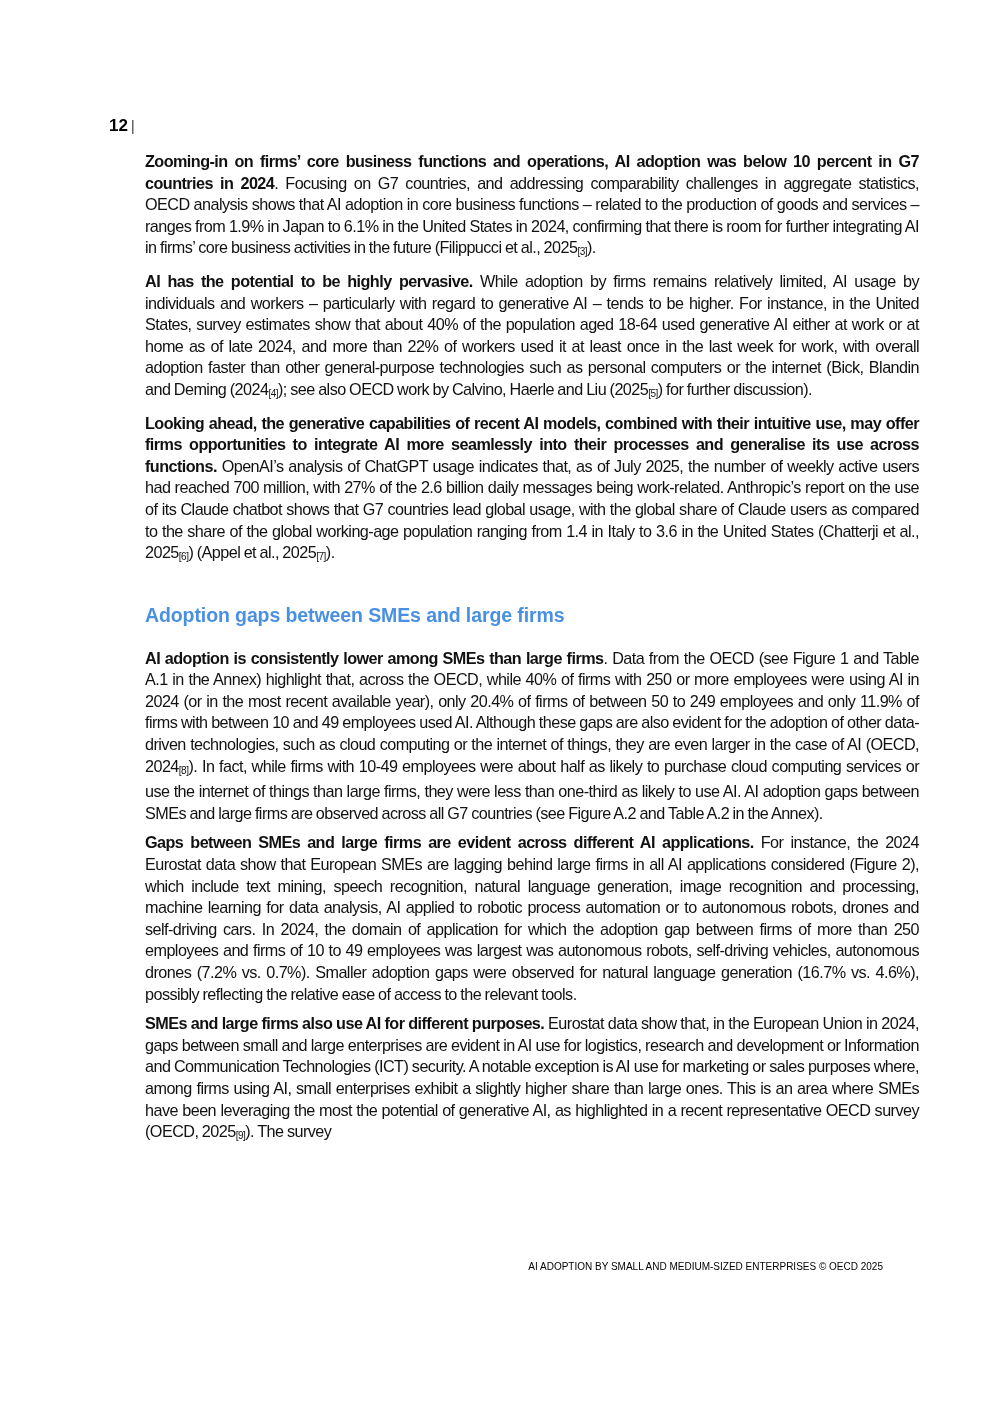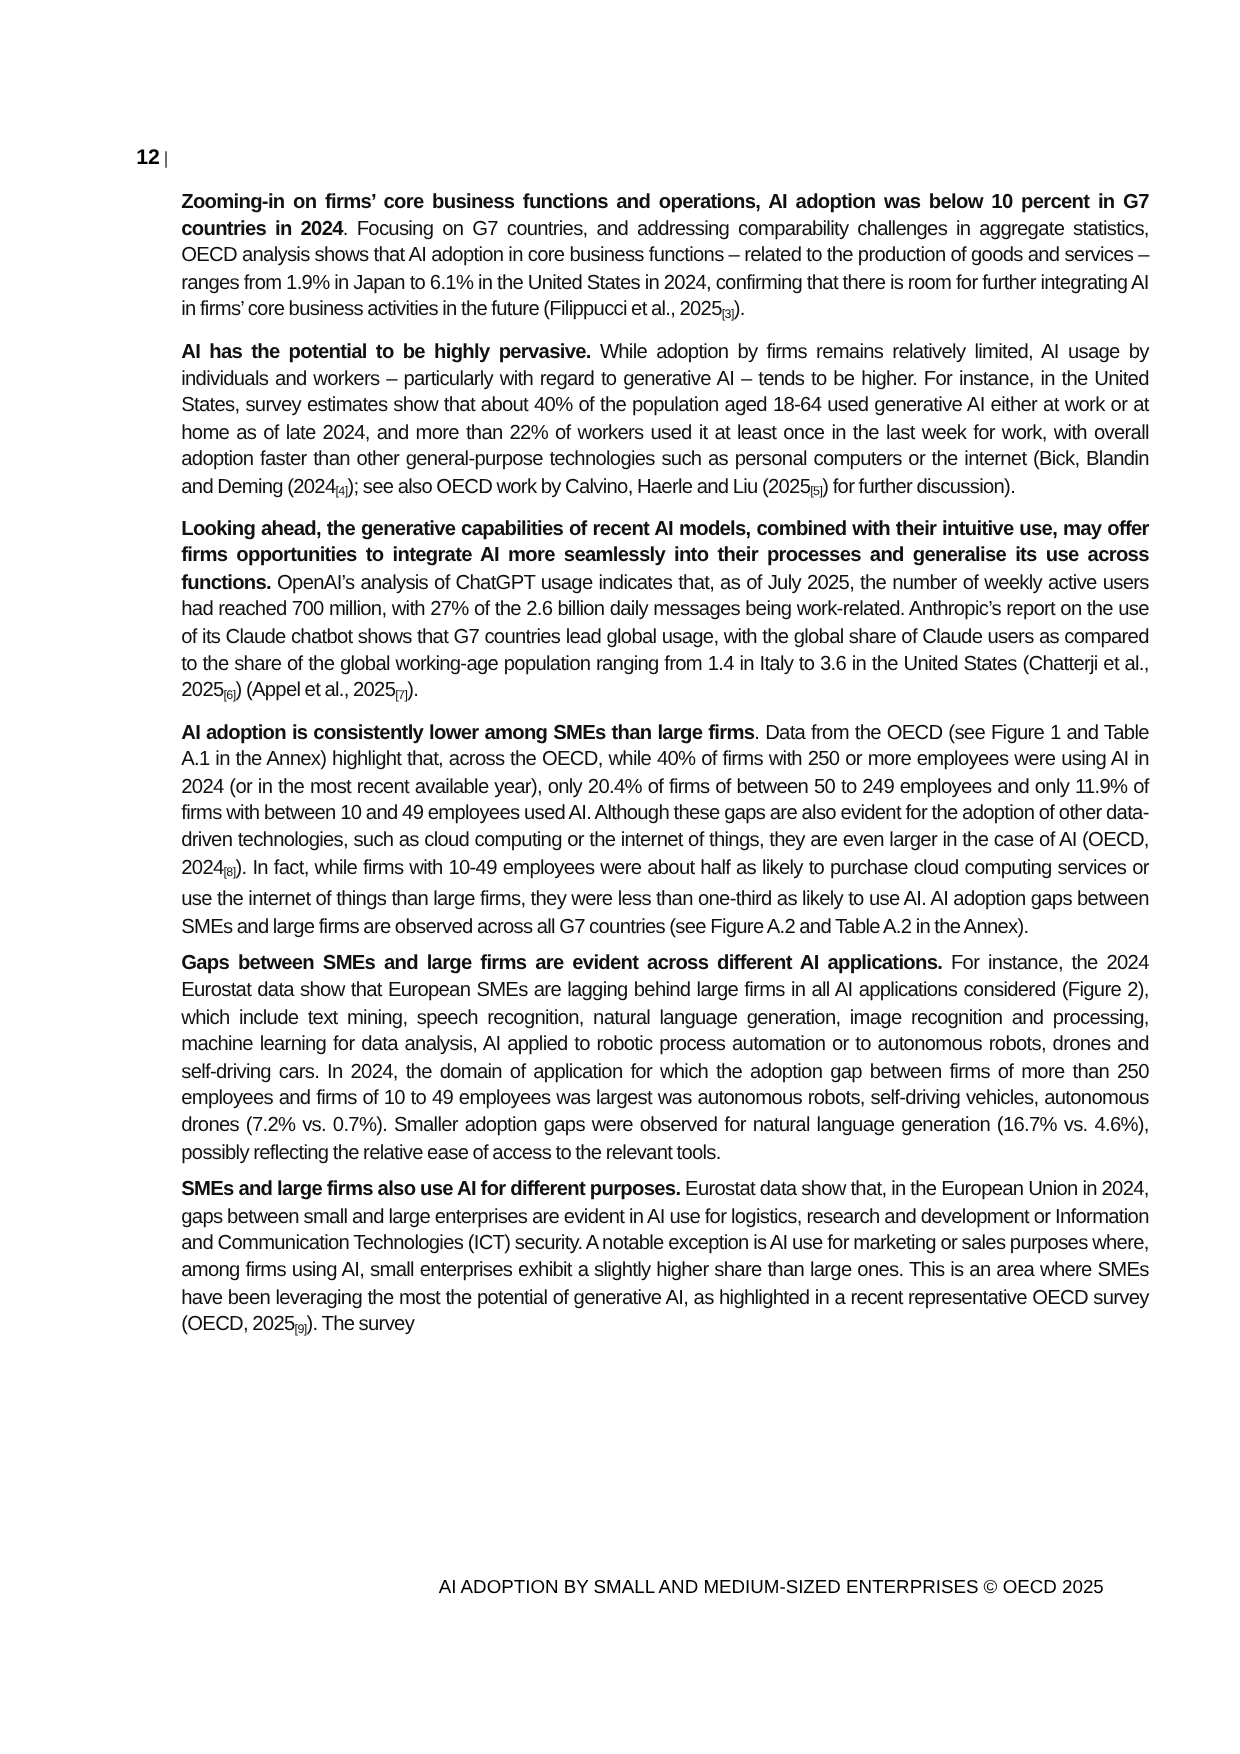--- a/index.html
+++ b/index.html
@@ -27,34 +27,35 @@
   h2.section {
     font-family: "Liberation Sans", sans-serif;
     font-weight: bold;
     font-size: 19.5px;
     color: #4a90e2;
     margin: 36px 0 21px 0;
     letter-spacing: -0.1px;
   }
   .footer {
     position: absolute; right: 109px; top: 1261px;
-    font-family: "Liberation Sans", sans-serif; font-size: 15px; color: #000; margin-left: 12px;
+    font-family: "Liberation Sans", sans-serif; font-size: 10px; color: #000; margin-left: 12px;
   }
 </style>
 </head>
 <body>
 
 <div class="page-number"><span>12</span><span class="bar">|</span></div>
 
 <div class="content">
   <div>
       <p class="para"><b>Zooming-in on firms’ core business functions and operations, AI adoption was below 10 percent in G7 countries in 2024</b><span>. Focusing on G7 countries, and addressing comparability challenges in aggregate statistics, OECD analysis shows that AI adoption in core business functions – related to the production of goods and services – ranges from 1.9% in Japan to 6.1% in the United States in 2024, confirming that there is room for further integrating AI in firms’ core business activities in the future (Filippucci et al., 2025</span><sub class="ref">[3]</sub><span>).</span></p>
       <p class="para"><b>AI has the potential to be highly pervasive.</b><span> While adoption by firms remains relatively limited, AI usage by individuals and workers – particularly with regard to generative AI – tends to be higher. For instance, in the United States, survey estimates show that about 40% of the population aged 18-64 used generative AI either at work or at home as of late 2024, and more than 22% of workers used it at least once in the last week for work, with overall adoption faster than other general-purpose technologies such as personal computers or the internet (Bick, Blandin and Deming (2024</span><sub class="ref">[4]</sub><span>); see also OECD work by Calvino, Haerle and Liu (2025</span><sub class="ref">[5]</sub><span>) for further discussion).</span></p>
       <p class="para"><b>Looking ahead, the generative capabilities of recent AI models, combined with their intuitive use, may offer firms opportunities to integrate AI more seamlessly into their processes and generalise its use across functions.</b><span> OpenAI’s analysis of ChatGPT usage indicates that, as of July 2025, the number of weekly active users had reached 700 million, with 27% of the 2.6 billion daily messages being work-related. Anthropic’s report on the use of its Claude chatbot shows that G7 countries lead global usage, with the global share of Claude users as compared to the share of the global working-age population ranging from 1.4 in Italy to 3.6 in the United States (Chatterji et al., 2025</span><sub class="ref">[6]</sub><span>) (Appel et al., 2025</span><sub class="ref">[7]</sub><span>).</span></p>
     </div>
+  <h2 class="section">Adoption gaps between SMEs and large firms</h2>
   <div>
       <p class="para"><b>AI adoption is consistently lower among SMEs than large firms</b><span>. Data from the OECD (see Figure 1 and Table A.1 in the Annex) highlight that, across the OECD, while 40% of firms with 250 or more employees were using AI in 2024 (or in the most recent available year), only 20.4% of firms of between 50 to 249 employees and only 11.9% of firms with between 10 and 49 employees used AI. Although these gaps are also evident for the adoption of other data-driven technologies, such as cloud computing or the internet of things, they are even larger in the case of AI (OECD, 2024</span><sub class="ref">[8]</sub><span>). In fact, while firms with 10-49 employees were about half as likely to purchase cloud computing services or use the internet of things than large firms, they were less than one-third as likely to use AI. AI adoption gaps between SMEs and large firms are observed across all G7 countries (see Figure A.2 and Table A.2 in the Annex).</span></p>
       <p class="para"><b>Gaps between SMEs and large firms are evident across different AI applications.</b><span> For instance, the 2024 Eurostat data show that European SMEs are lagging behind large firms in all AI applications considered (Figure 2), which include text mining, speech recognition, natural language generation, image recognition and processing, machine learning for data analysis, AI applied to robotic process automation or to autonomous robots, drones and self-driving cars. In 2024, the domain of application for which the adoption gap between firms of more than 250 employees and firms of 10 to 49 employees was largest was autonomous robots, self-driving vehicles, autonomous drones (7.2% vs. 0.7%). Smaller adoption gaps were observed for natural language generation (16.7% vs. 4.6%), possibly reflecting the relative ease of access to the relevant tools.</span></p>
       <p class="para"><b>SMEs and large firms also use AI for different purposes.</b><span> Eurostat data show that, in the European Union in 2024, gaps between small and large enterprises are evident in AI use for logistics, research and development or Information and Communication Technologies (ICT) security. A notable exception is AI use for marketing or sales purposes where, among firms using AI, small enterprises exhibit a slightly higher share than large ones. This is an area where SMEs have been leveraging the most the potential of generative AI, as highlighted in a recent representative OECD survey (OECD, 2025</span><sub class="ref">[9]</sub><span>). The survey</span></p>
     </div>
 </div>
 
 <div class="footer">AI ADOPTION BY SMALL AND MEDIUM-SIZED ENTERPRISES © OECD 2025</div>
 
 </body></html>

